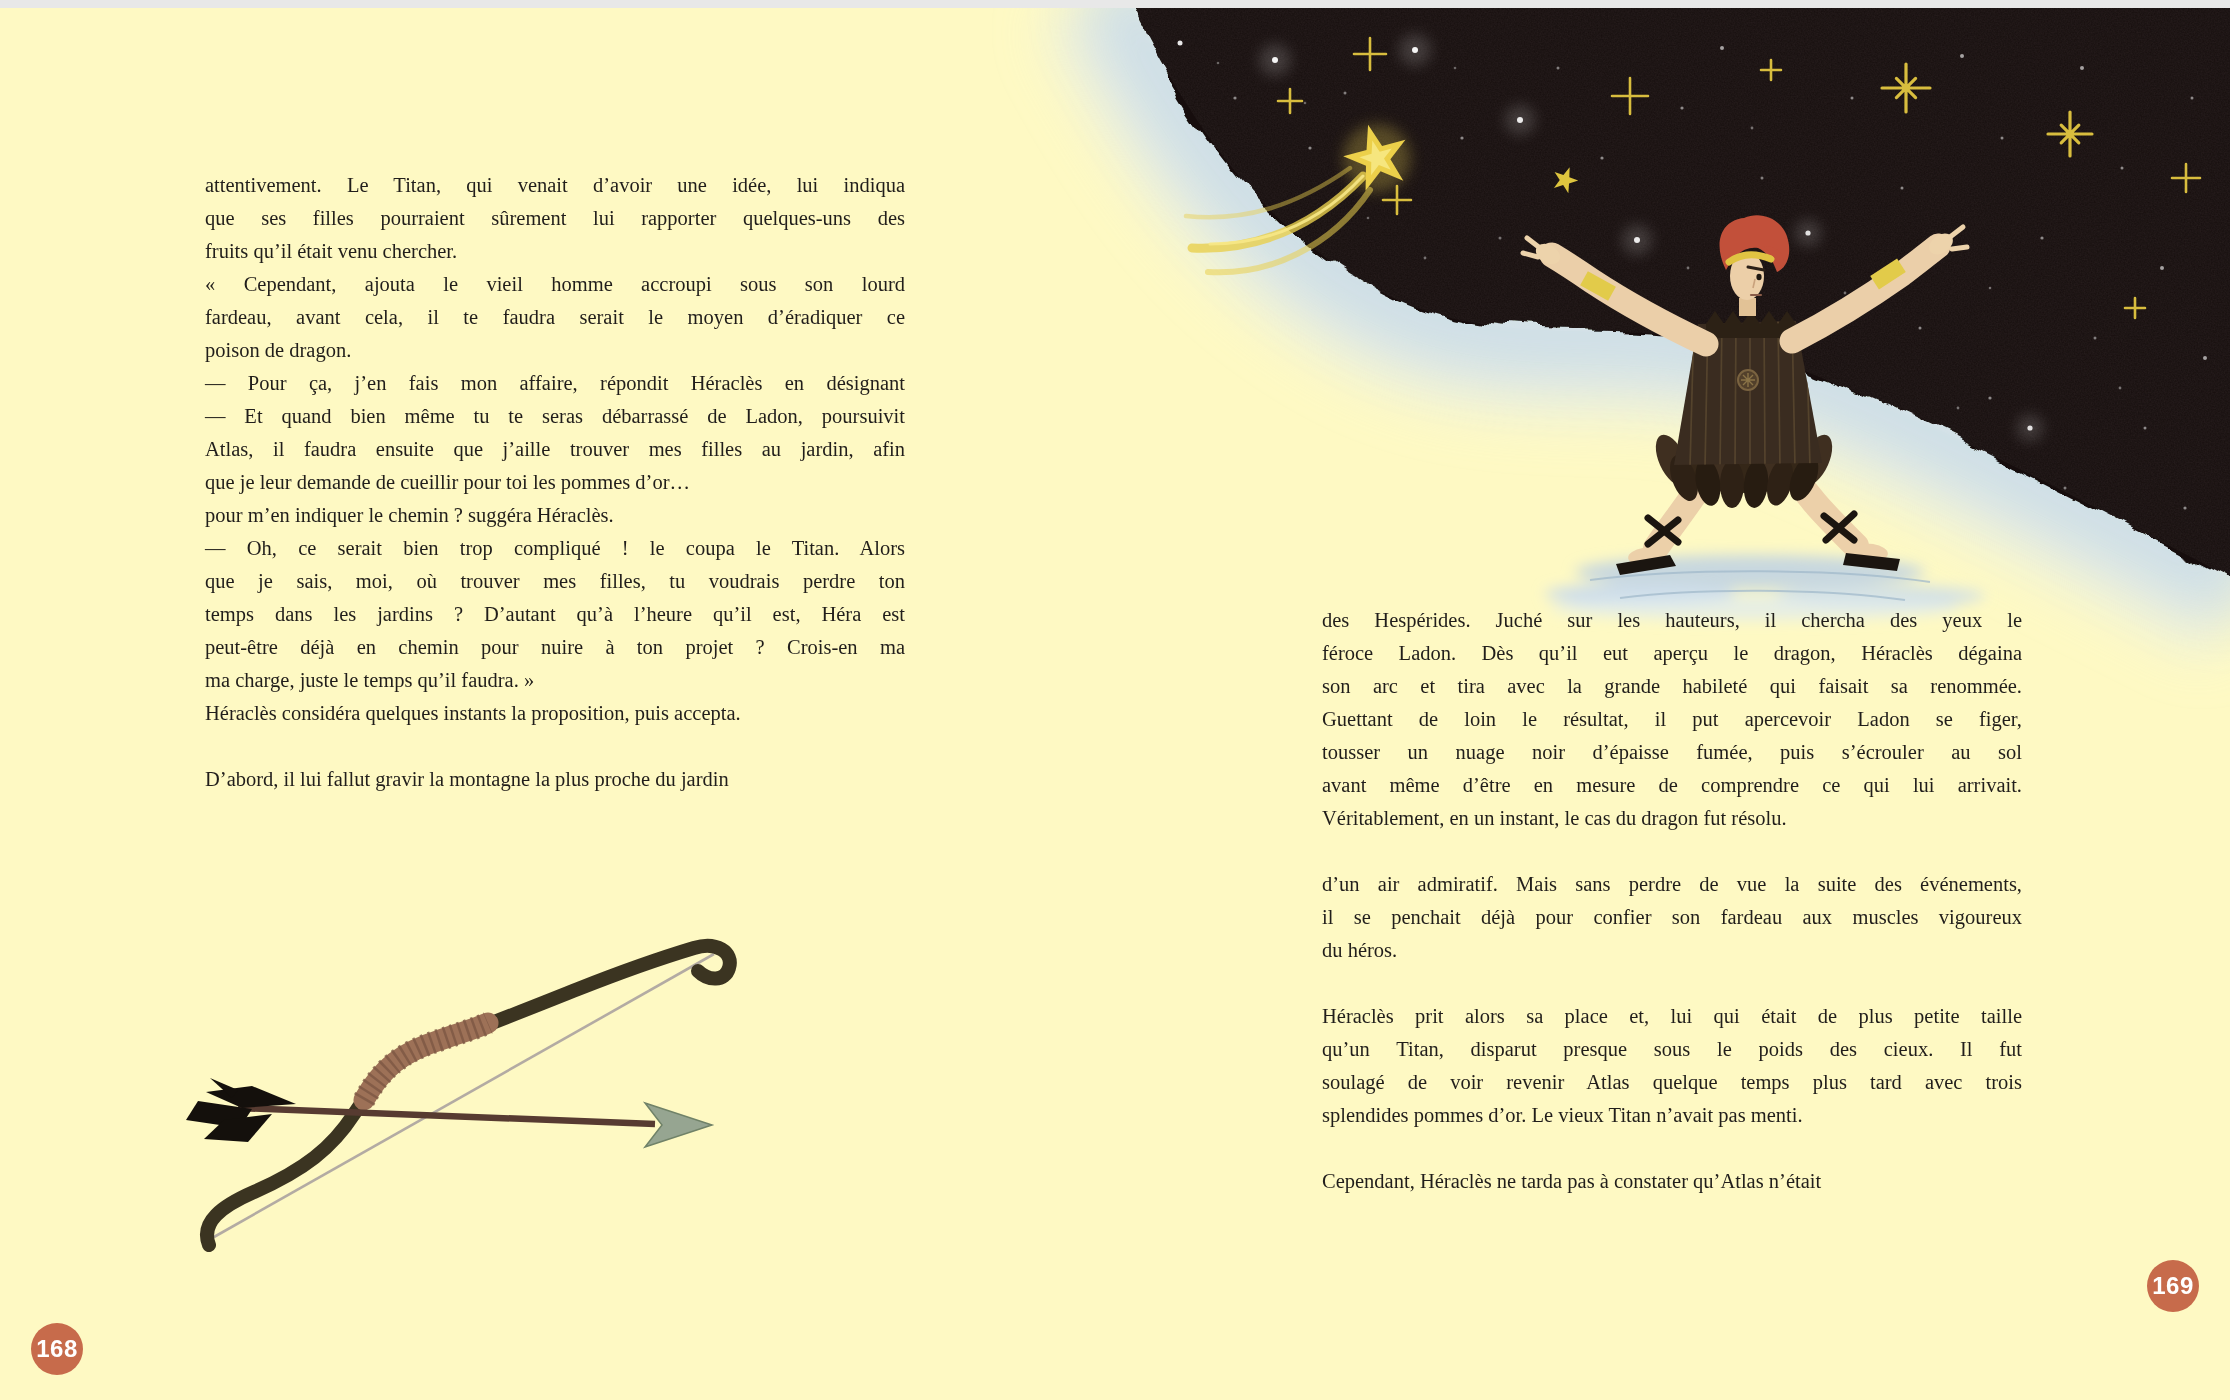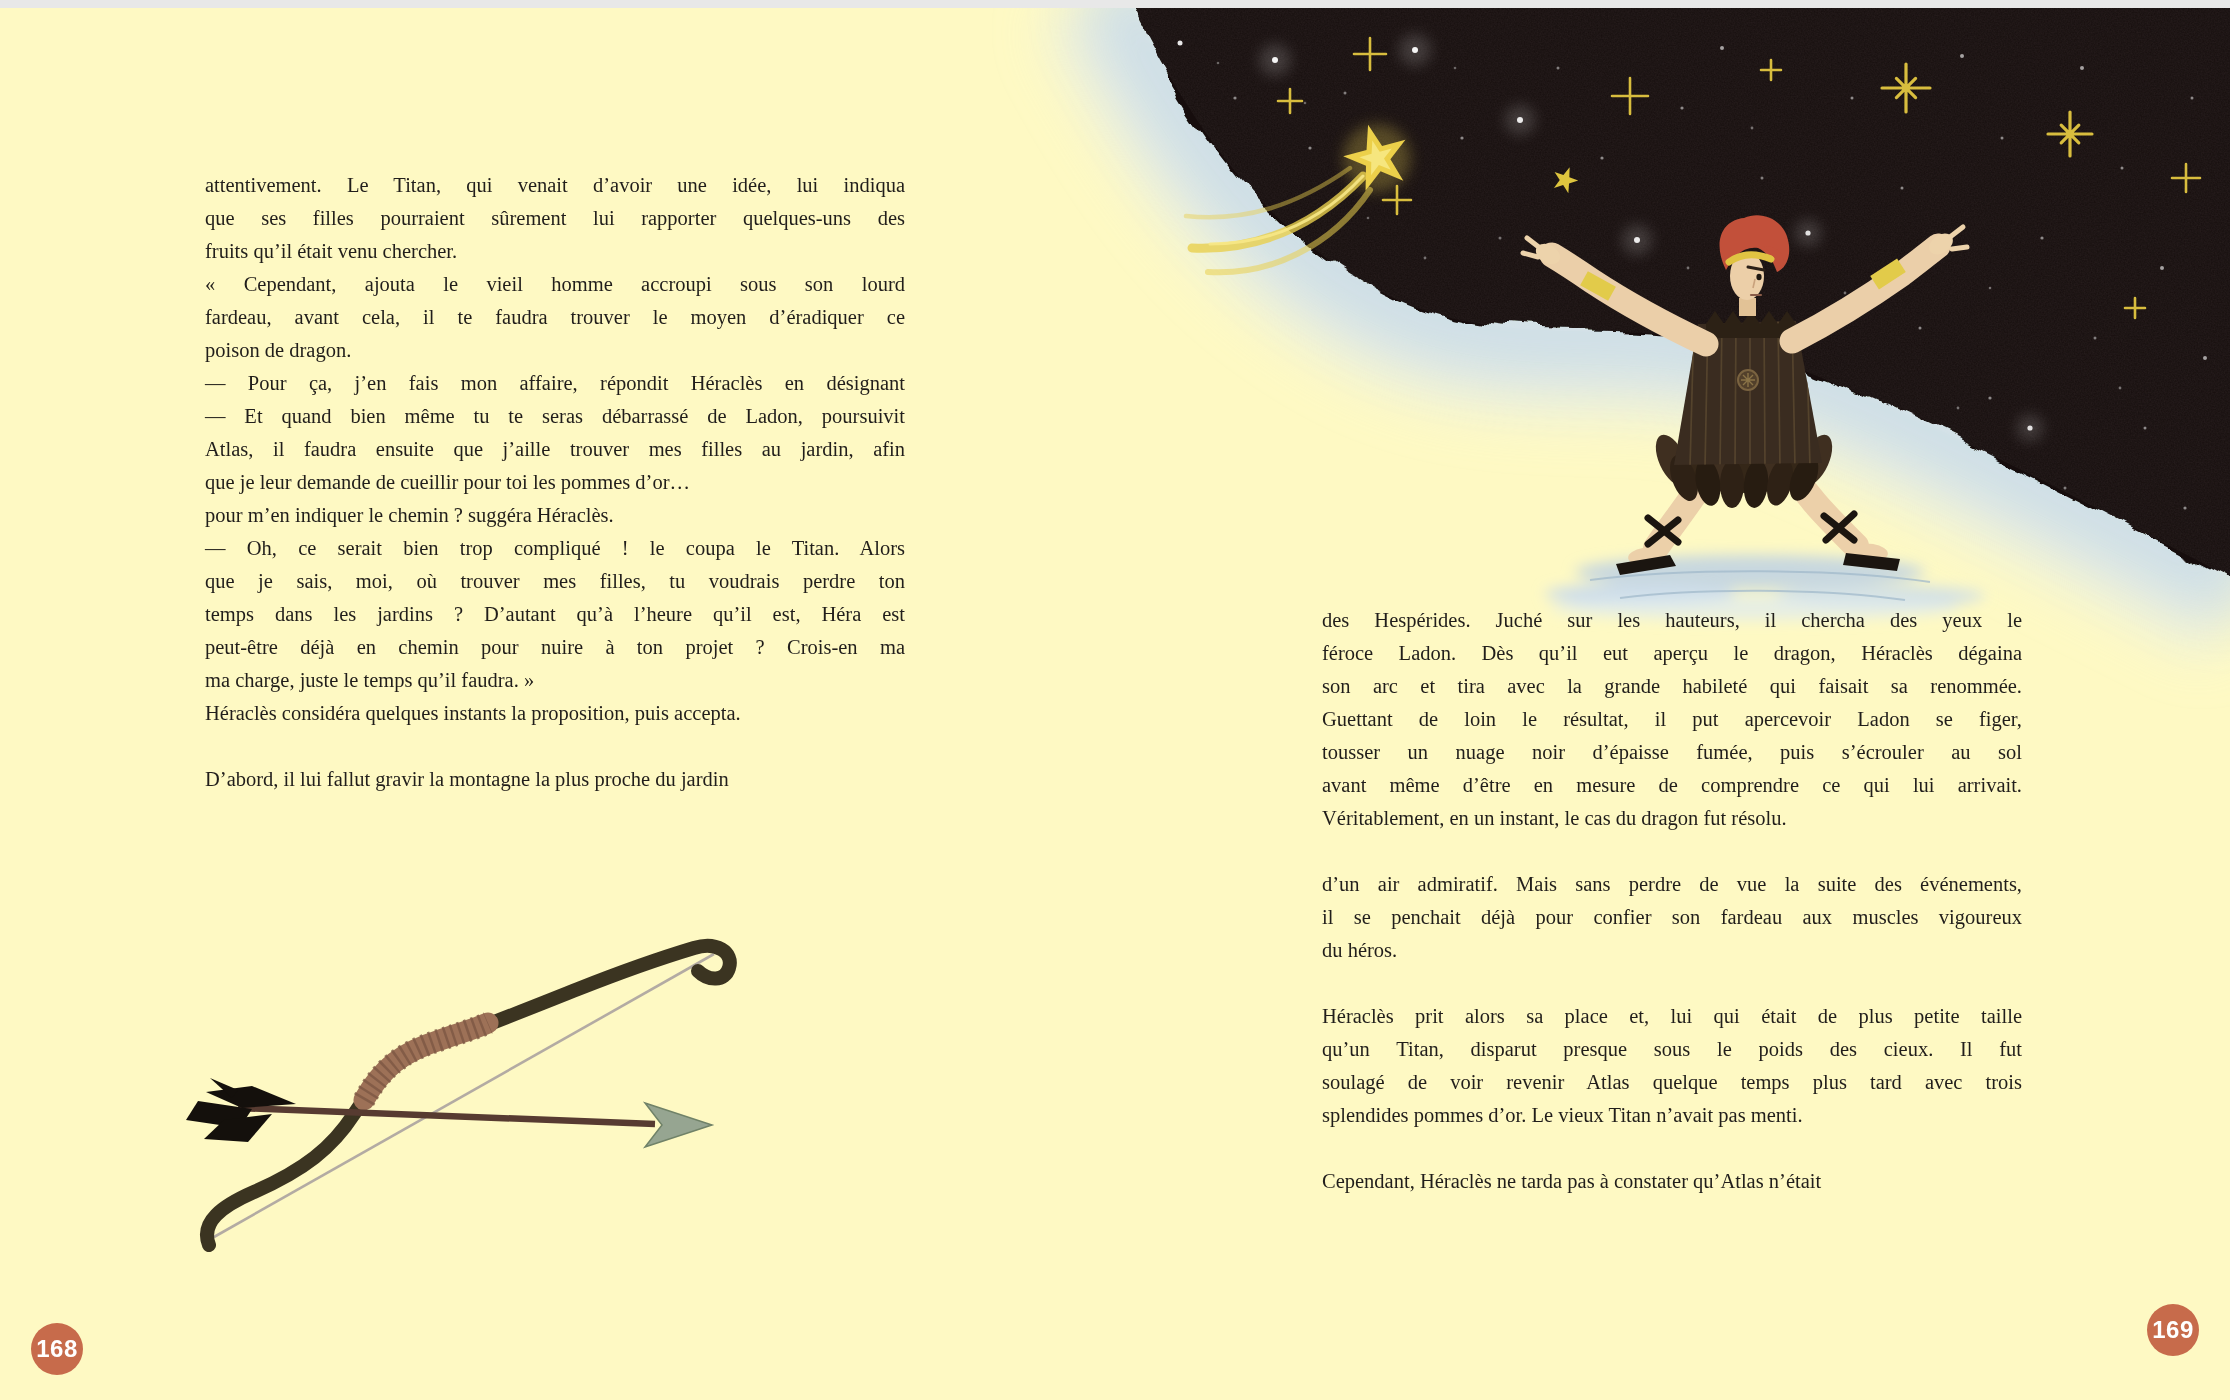--- a/index.html
+++ b/index.html
@@ -31,21 +31,21 @@
   .pagenum{
     position:absolute;width:52px;height:52px;border-radius:50%;
     background:var(--accent,#c76b4b);
     color:#ffffff;
     font-family:"Liberation Sans", sans-serif;
     font-weight:bold;font-size:24px;
     display:flex;align-items:center;justify-content:center;
     letter-spacing:.5px;
   }
   .pagenum.left{left:31px;top:1315px;}
-  .pagenum.right{left:2147px;top:1296px;text-align:right;}
+  .pagenum.right{left:2147px;top:1252px;text-align:right;}
 </style>
 </head>
 <body>
 
 <div class="spread">
 
   <svg class="illustration-layer" viewBox="0 0 2230 1400" xmlns="http://www.w3.org/2000/svg">
     <defs>
       <filter id="roughEdge" x="-10%" y="-10%" width="120%" height="120%">
         <feTurbulence type="fractalNoise" baseFrequency="0.018" numOctaves="4" seed="11" result="t"></feTurbulence>
@@ -286,21 +286,21 @@
       </g>
       <path d="M645,1095 L712,1117 L645,1139 L662,1117 Z" fill="#96a591" stroke="#708268" stroke-width="1.5"></path>
     </g>
   </svg>
 
   <div class="text-col left">
       <div class="line">attentivement. Le Titan, qui venait d’avoir une idée, lui indiqua</div>
       <div class="line">que ses filles pourraient sûrement lui rapporter quelques-uns des</div>
       <div class="line para-end">fruits qu’il était venu chercher.</div>
       <div class="line">« Cependant, ajouta le vieil homme accroupi sous son lourd</div>
-      <div class="line">fardeau, avant cela, il te faudra trouver le moyen d’éradiquer ce</div>
+      <div class="line">fardeau, avant cela, il te faudra serait le moyen d’éradiquer ce</div>
       <div class="line para-end">poison de dragon.</div>
       <div class="line">— Pour ça, j’en fais mon affaire, répondit Héraclès en désignant</div>
       <div class="line">— Et quand bien même tu te seras débarrassé de Ladon, poursuivit</div>
       <div class="line">Atlas, il faudra ensuite que j’aille trouver mes filles au jardin, afin</div>
       <div class="line para-end">que je leur demande de cueillir pour toi les pommes d’or…</div>
       <div class="line para-end">pour m’en indiquer le chemin ? suggéra Héraclès.</div>
       <div class="line">— Oh, ce serait bien trop compliqué ! le coupa le Titan. Alors</div>
       <div class="line">que je sais, moi, où trouver mes filles, tu voudrais perdre ton</div>
       <div class="line">temps dans les jardins ? D’autant qu’à l’heure qu’il est, Héra est</div>
       <div class="line">peut-être déjà en chemin pour nuire à ton projet ? Crois-en ma</div>

